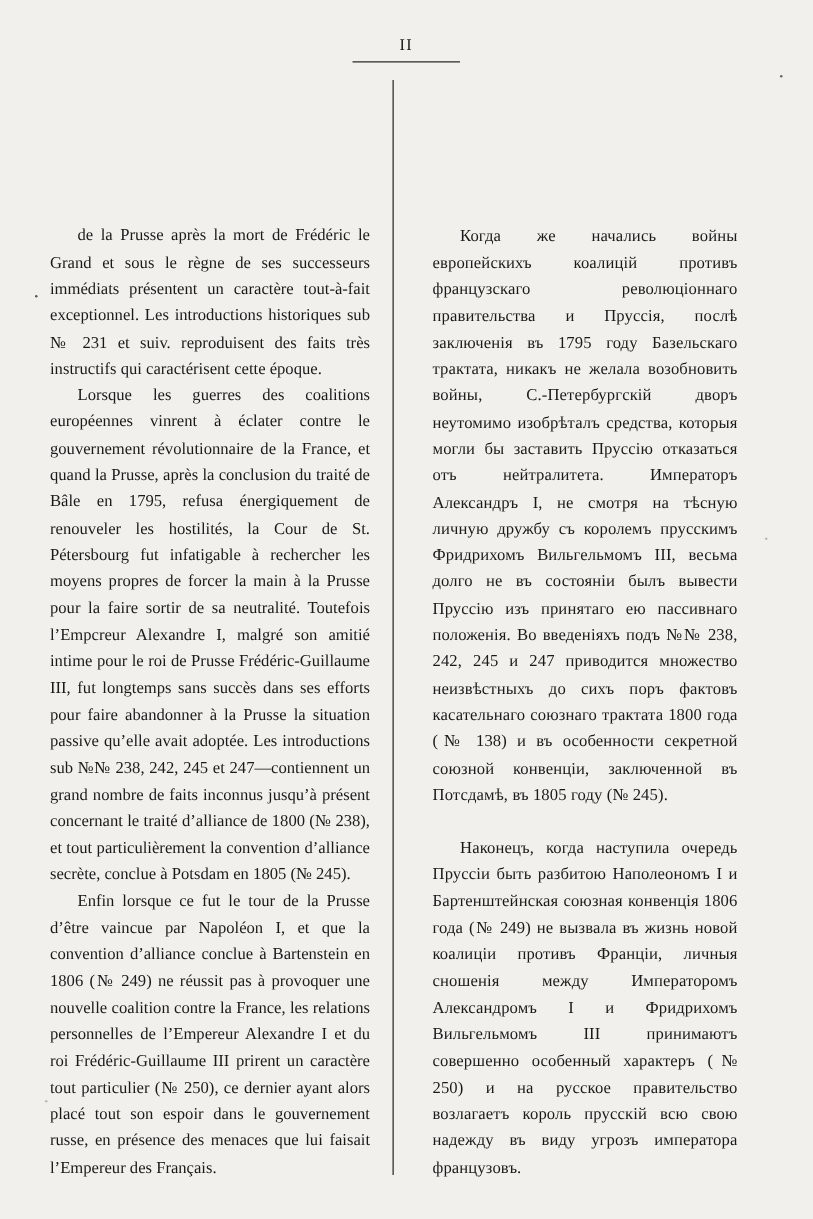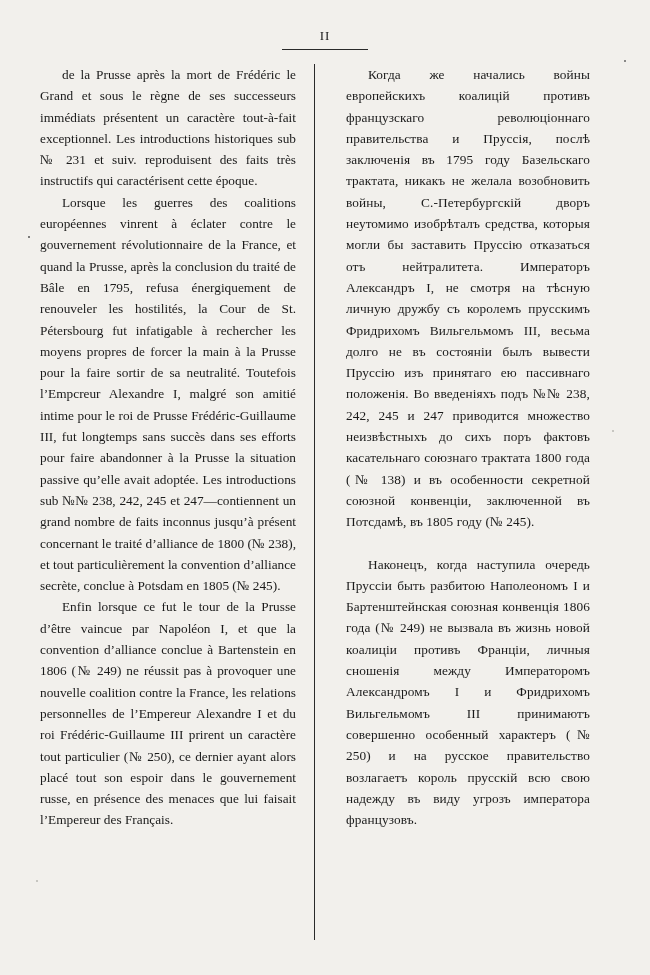--- a/index.html
+++ b/index.html
@@ -43,21 +43,21 @@
     background: #2a2a2a;
   }
   .columns {
     position: absolute;
     top: 64px;
     left: 40px;
     width: 572px;
     height: 880px;
     display: flex;
     flex-direction: row;
-    align-items: flex-start;
+    align-items: flex-end;
   }
   .col {
     width: 262px;
     box-sizing: border-box;
   }
   .col-left { padding-right: 6px; }
   .col-right { padding-left: 18px; }
   .gutter {
     width: 1px;
     background: #2a2a2a;

